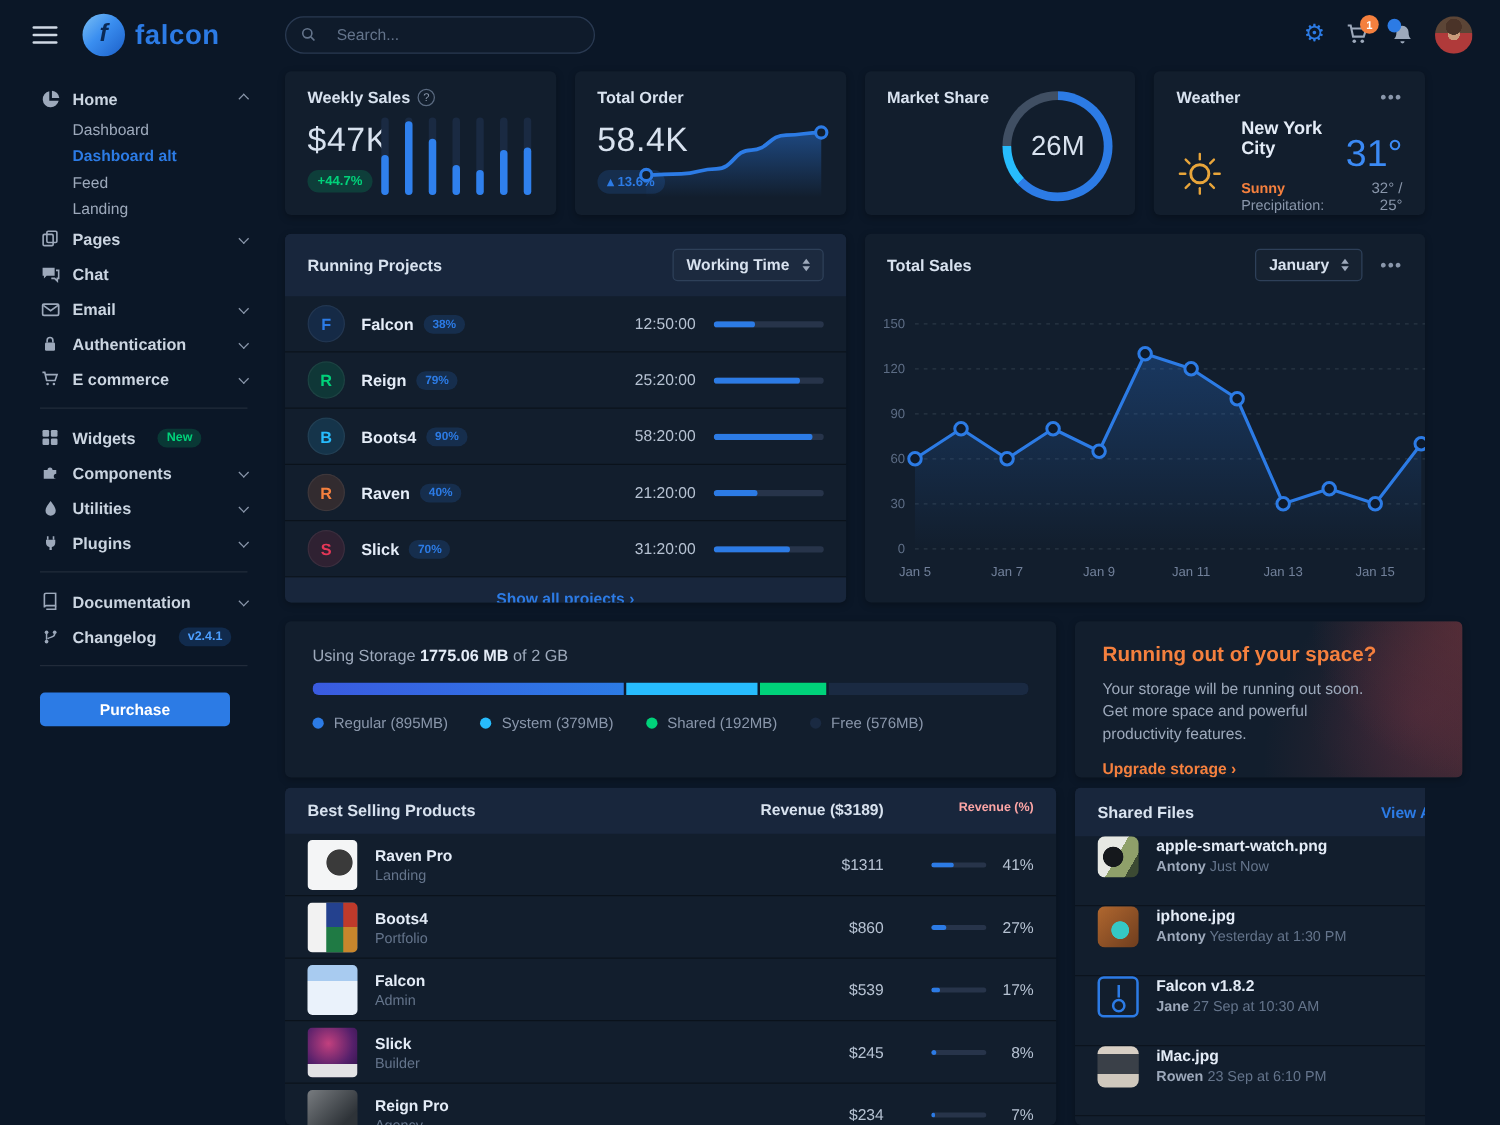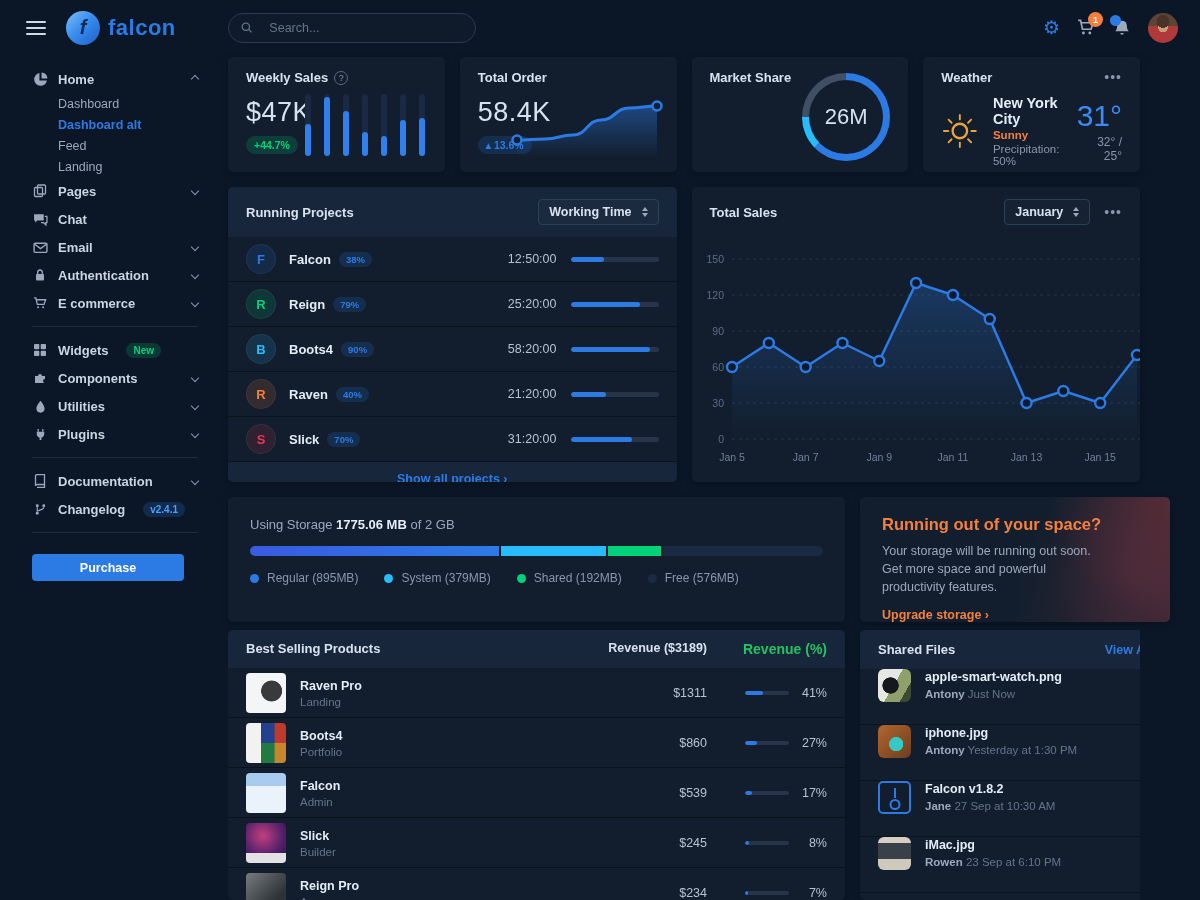--- a/index.html
+++ b/index.html
@@ -88,21 +88,21 @@
   .spark { position:absolute; right:10px; bottom:12px; }
   .donut-wrap { position:absolute; right:18px; top:16px; width:88px; height:88px; border-radius:50%; display:flex; align-items:center; justify-content:center; }
   .donut-wrap::after { content:""; position:absolute; inset:7px; background:#121e2d; border-radius:50%; }
   .donut-center { position:relative; z-index:2; color:#d8e2ef; font-size:22px; }
   .legend-col { margin-top:12px; display:flex; flex-direction:column; gap:7px; }
   .legend-item { display:flex; align-items:center; gap:8px; font-size:12px; color:#9da9bb; }
   .dot { width:9px; height:9px; border-radius:50%; flex-shrink:0; }
   
   .weather-body { display:flex; align-items:center; gap:14px; margin-top:10px; }
   .weather-city { color:#e4ecf7; font-weight:bold; font-size:14.5px; }
-  .weather-cond { color:#f5803e; font-weight:bold; font-size:11.5px; margin-top:2px; }
+  .weather-cond { color:#f5803e; font-weight:bold; font-size:11.5px; margin-top:18px; }
   .weather-precip { font-size:11.5px; color:#8a97ab; margin-top:2px; }
   .weather-right { margin-left:auto; text-align:right; }
   .weather-temp { color:#3b8af5; font-size:30px; }
   .weather-range { color:#8a97ab; font-size:12px; margin-top:2px; }
   .dots-menu { margin-left:auto; color:#8a97ab; letter-spacing:1px; font-size:14px; cursor:pointer; line-height:.5; }
   
   .select-ctl { display:flex; align-items:center; gap:10px; border:1px solid #2e4059; border-radius:4px; padding:5px 10px; color:#d8e2ef; font-size:12.5px; font-weight:bold; cursor:pointer; background:rgba(255,255,255,0.02);text-align:right; }
   .sort-arrows { display:flex; flex-direction:column; gap:2px; }
   .sort-arrows i { display:block; width:0; height:0; border-left:3.5px solid transparent; border-right:3.5px solid transparent; }
   .sort-arrows .a-up { border-bottom:4px solid #9da9bb; }
@@ -138,21 +138,21 @@
       radial-gradient(circle at 108% 95%, rgba(130,55,62,.45), rgba(0,0,0,0) 52%),
       radial-gradient(circle at 88% 60%, rgba(90,45,70,.35), rgba(0,0,0,0) 30%);
   }
   .space-card > * { position:relative; }
   .space-title { color:#f5803e; font-weight:bold; font-size:16.5px; }
   .space-body { margin-top:8px; font-size:12.5px; line-height:1.45; color:#9da9bb; width:230px; }
   .space-link { display:inline-block; margin-top:12px; color:#f5803e; font-weight:bold; font-size:12.5px; cursor:pointer; }
   
   .table-header { display:flex; padding:11px 18px; background:#18263c; }
   .th-rev { margin-left:auto; width:120px; text-align:right; color:#d8e2ef; font-weight:bold; font-size:12.5px; }
-  .th-pct { width:120px; text-align:right; color:#22c55e; font-weight:bold; font-size:14px; }
+  .th-pct { width:120px; text-align:right; color:#fca5a5; font-weight:bold; font-size:10px; }
   .prod-row { display:flex; align-items:center; padding:0 18px; height:50px; border-bottom:1px solid rgba(0,0,0,.4); }
   .prod-thumb { width:40px; height:40px; border-radius:4px; flex-shrink:0; }
   .prod-info { margin-left:14px; }
   .prod-name { color:#e4ecf7; font-weight:bold; font-size:12.5px; cursor:pointer; }
   .prod-cat { color:#64748b; font-size:11.5px; margin-top:3px; }
   .prod-rev { margin-left:auto; width:100px; text-align:right; color:#b6c2d2; font-size:12.5px; }
   .prod-pct-wrap { width:120px; display:flex; align-items:center; justify-content:flex-end; gap:10px; }
   .mini-progress { width:44px; height:4px; background:#27344a; border-radius:2px; position:relative; overflow:hidden; }
   .mini-progress span { position:absolute; left:0; top:0; bottom:0; background:#2c7be5; border-radius:2px; }
   .prod-pct { color:#b6c2d2; font-size:12.5px; width:28px; text-align:right; }

